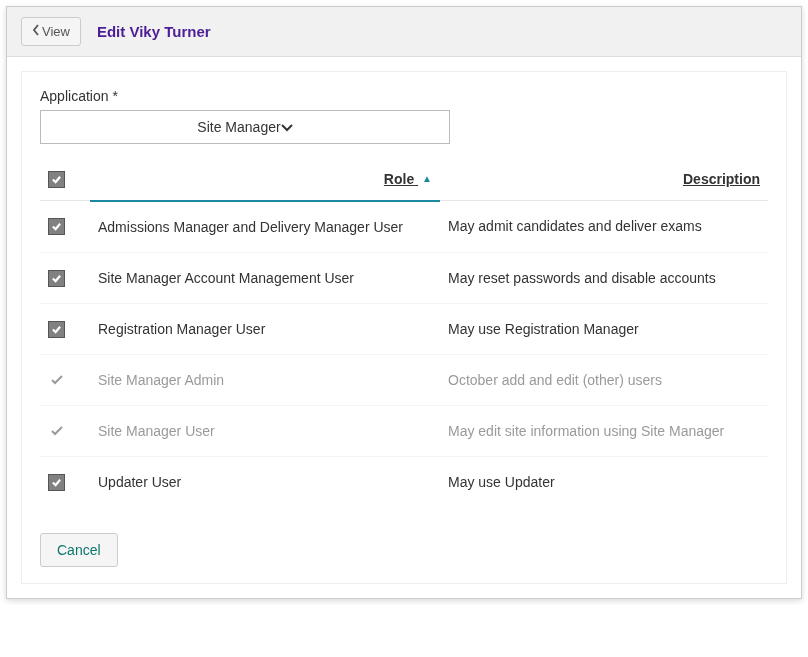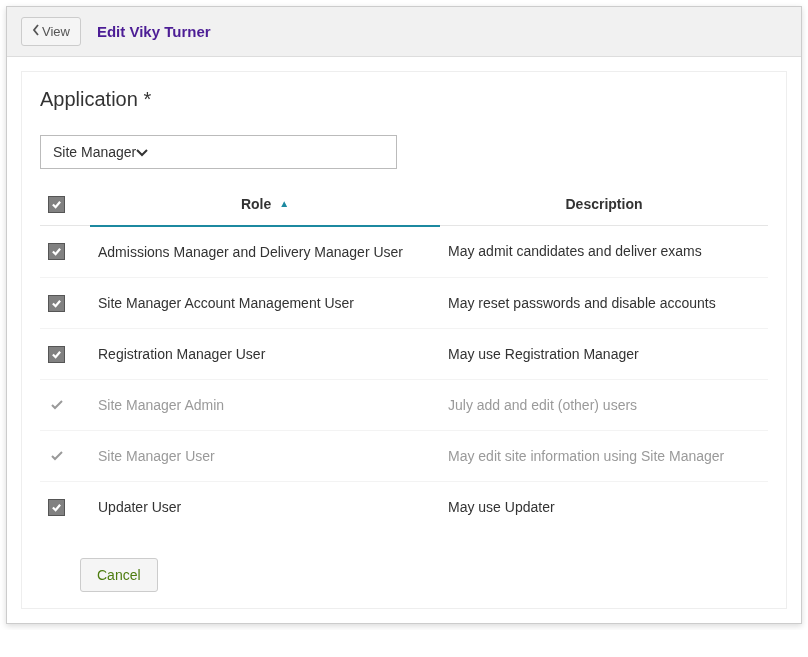--- a/index.html
+++ b/index.html
@@ -49,29 +49,29 @@
   }
   .panel-header {
     padding: 16px 18px 14px;
     font-size: 15px;
     font-weight: 600;
     color: #333;
     border-bottom: 1px solid #eee;
   }
   .panel-body { padding: 16px 18px 0; }
   .field-label {
-    font-size: 20px;
-    color: #333;
-    margin-bottom: 24px;
+    font-size: 14px;
+    color: #333;
+    margin-bottom: 6px;
   }
   .select {
-    width: 357px;
+    width: 410px;
     display: flex;
     align-items: center;
-    justify-content: flex-start;
+    justify-content: center;
     border: 1px solid #bbb;
     padding: 8px 12px;
     font-size: 14px;
     color: #333;
     background: #fff;
     cursor: pointer;
   }
   .select svg { width: 12px; height: 8px; }
   .table {
     width: 100%;
@@ -83,21 +83,22 @@
   .table td {
     padding: 12px 8px;
     vertical-align: middle;
   }
   .check-col { width: 50px; text-align: left; padding-left: 16px; }
   .role-col { width: 350px; }
   .th {
     font-size: 14px;
     color: #333;
     font-weight: 600;
-    text-align: center;
+    text-align: right;
+    text-decoration: underline;
   }
   .sort-arrow {
     display: inline-block;
     margin-left: 4px;
     color: #1c89a0;
     font-size: 10px;
     vertical-align: 2px;
   }
   .row td { border-bottom: 1px solid #f3f3f3; padding-top: 16px; padding-bottom: 16px; }
   .row:last-of-type td { border-bottom: none; }
@@ -130,22 +131,21 @@
   .btn {
     padding: 8px 16px;
     font-size: 14px;
     border-radius: 3px;
     cursor: pointer;
     border: 1px solid transparent;
   }
   .btn-cancel {
     background: #f5f5f5;
     border-color: #ccc;
-    color: #4d7c0f;
-    margin-left: 40px;
+    color: #0f766e;
   }
   .btn-save {
     background: #0071a1;
     color: #fff;
     border-color: #00638d;
   }
 </style>
 </head>
 <body>
 
@@ -224,21 +224,21 @@
                 <td class="role-col"><span class="role-text">Registration Manager User</span></td>
                 <td><span class="desc-text">May use Registration Manager</span></td>
               </tr>
               <tr class="row inherited">
                 <td class="check-col"><span class="tick-grey">
                     <svg viewBox="0 0 14 11">
                       <path d="M2 6 L5 9 L12 2"></path>
                     </svg>
                   </span></td>
                 <td class="role-col"><span class="role-text">Site Manager Admin</span></td>
-                <td><span class="desc-text">July add and edit (other) users</span></td>
+                <td><span class="desc-text">October add and edit (other) users</span></td>
               </tr>
               <tr class="row inherited">
                 <td class="check-col"><span class="tick-grey">
                     <svg viewBox="0 0 14 11">
                       <path d="M2 6 L5 9 L12 2"></path>
                     </svg>
                   </span></td>
                 <td class="role-col"><span class="role-text">Site Manager User</span></td>
                 <td><span class="desc-text">May edit site information using Site Manager</span></td>
               </tr>

